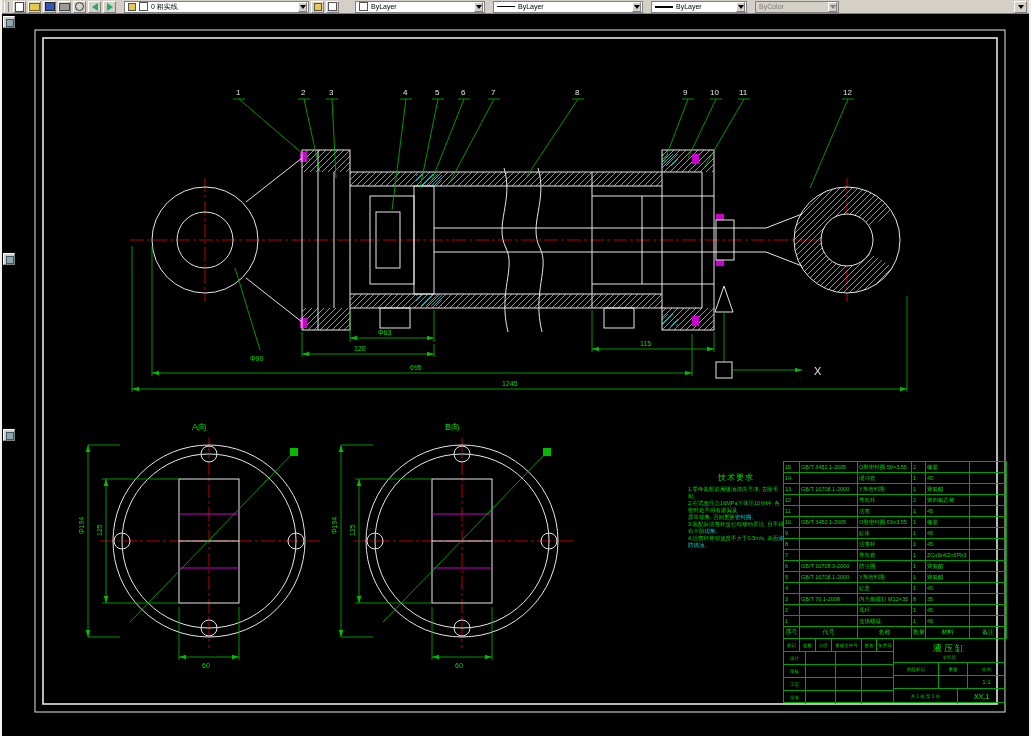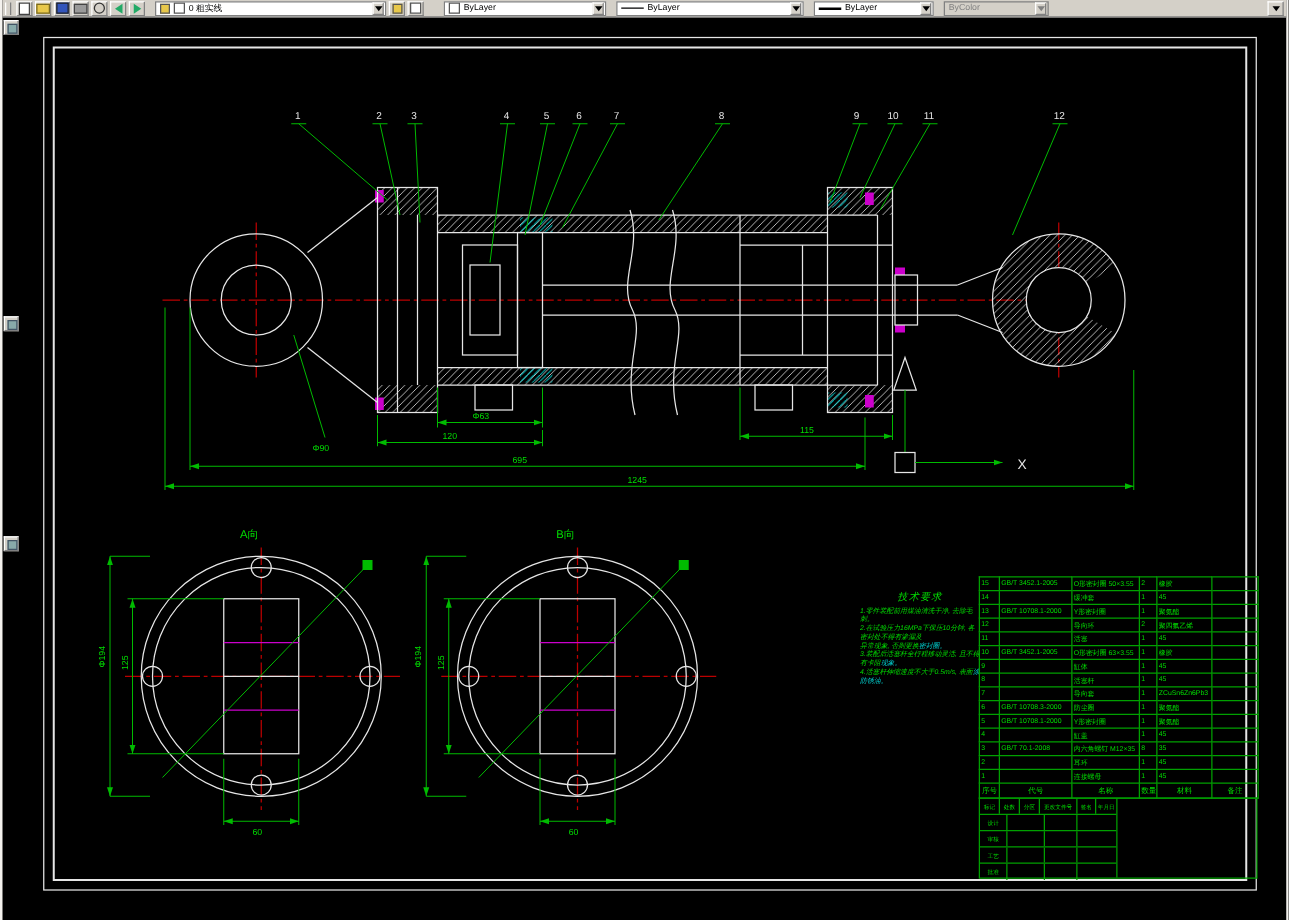--- a/index.html
+++ b/index.html
@@ -28,21 +28,21 @@
   .chipY{width:6px;height:6px;background:#e8c84a;border:1px solid #555;flex:none;}
   .lt{width:18px;height:1px;background:#000;flex:none;}
   .gray{color:#808080;background:#d4d0c8;}
   
   .dock{position:absolute;width:12px;height:12px;background:#d4d0c8;border:1px solid;
     border-color:#fff #808080 #808080 #fff;box-sizing:border-box;z-index:4;}
   .dock span{display:block;width:6px;height:6px;margin:2px;background:#8aa;border:1px solid #456;}
   
   svg{position:absolute;left:0;top:0;}
   
-  .tech{position:absolute;left:686px;top:472px;width:96px;color:#00dd00;z-index:3;font-style:italic;}
+  .tech{position:absolute;left:686px;top:472px;width:96px;color:#00dd00;z-index:3;}
   .tech-title{font-size:8px;text-align:center;letter-spacing:1px;margin-bottom:3px;}
   .tech-line{font-size:5.5px;line-height:7px;word-break:break-all;}
   .tech-line .accent{color:#00cccc;}
   
   .bom{position:absolute;left:781px;top:461px;width:223px;z-index:3;}
   .bom table{border-collapse:collapse;width:223px;table-layout:fixed;}
   .bom td{border:1px solid #00a000;color:#00dd00;font-size:5.5px;height:11px;padding:0 1px;
     overflow:hidden;white-space:nowrap;box-sizing:border-box;}
   .bom tr.hdr td{text-align:center;height:12px;font-size:6px;}
   .tblock{position:absolute;left:781px;top:638px;width:223px;height:65px;border:1px solid #00a000;
@@ -544,15 +544,35 @@
         <div class="tb-cell" style="width:26px"></div>
         <div class="tb-cell" style="width:31px"></div>
       </div>
       <div class="tb-row">
         <div class="tb-cell" style="width:22px">批准</div>
         <div class="tb-cell" style="width:30px"></div>
         <div class="tb-cell" style="width:26px"></div>
         <div class="tb-cell" style="width:31px"></div>
       </div>
     </div>
+    <div class="tb-r">
+      <div class="name-cell">
+        <div class="name-main">液压缸</div>
+        <div class="name-sub">装配图</div>
+      </div>
+      <div class="tb-row">
+        <div class="tb-cell" style="width:45px">阶段标记</div>
+        <div class="tb-cell" style="width:29px">重量</div>
+        <div class="tb-cell" style="width:37px">比例</div>
+      </div>
+      <div class="tb-row">
+        <div class="tb-cell" style="width:45px"></div>
+        <div class="tb-cell" style="width:29px"></div>
+        <div class="tb-cell" style="width:37px;font-size:6px">1:1</div>
+      </div>
+      <div class="tb-row sheet-row">
+        <div class="tb-cell" style="width:64px">共 1 张 第 1 张</div>
+        <div class="tb-cell dno" style="width:47px">XX.1</div>
+      </div>
+    </div>
   </div>
 
 </div>
 
 </body></html>

